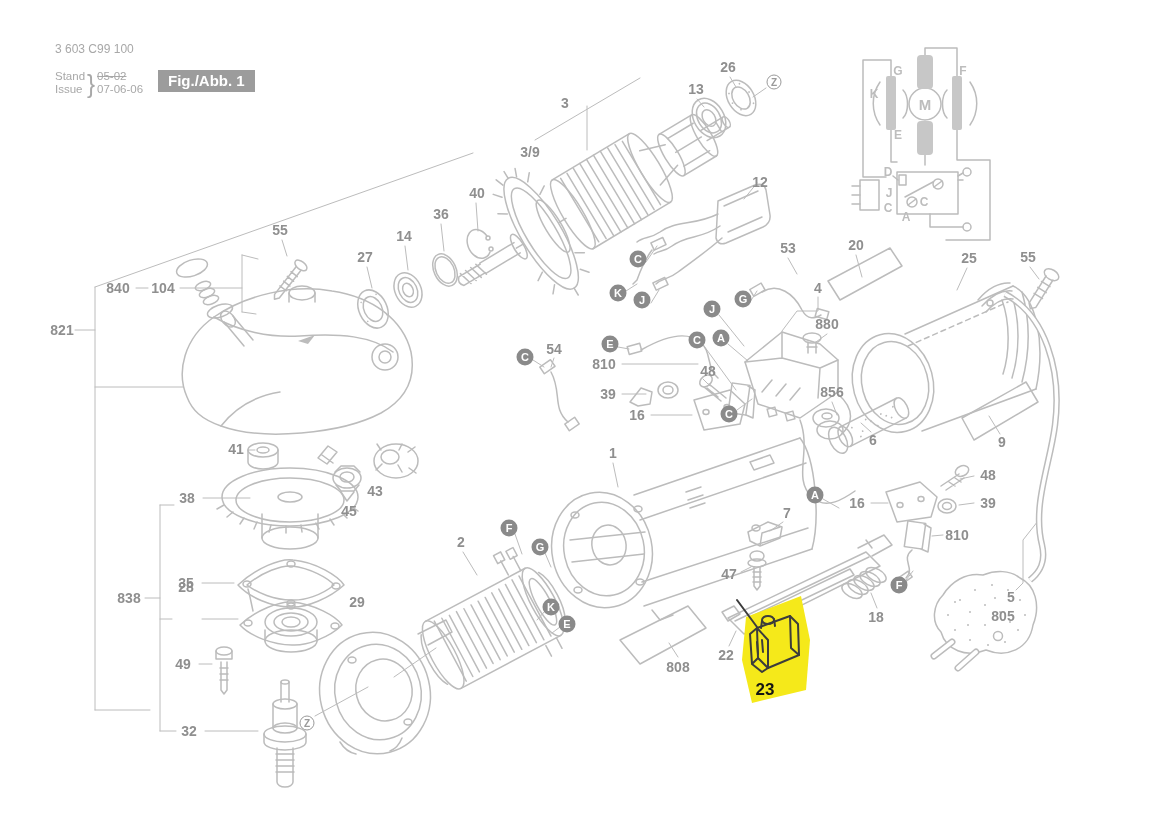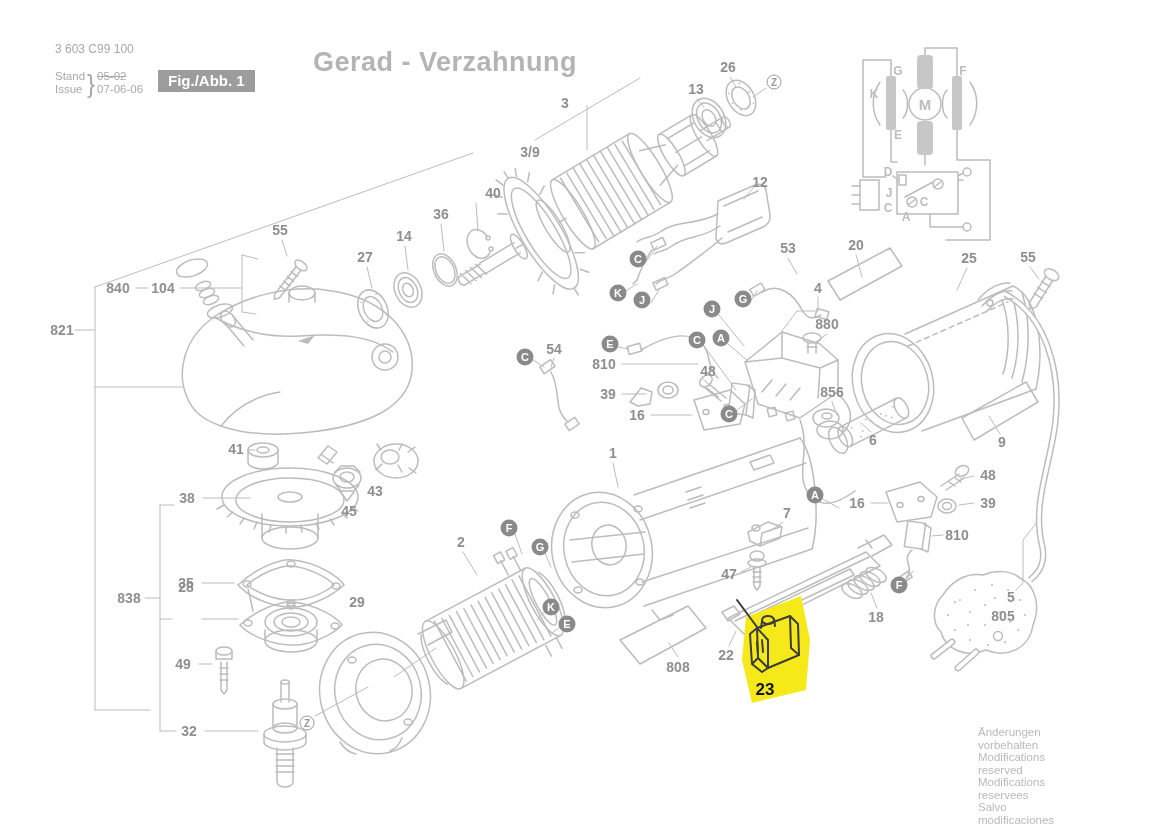--- a/index.html
+++ b/index.html
@@ -485,34 +485,33 @@
   </div>
   <span class="brace">}</span>
   <div>
     <span class="struck">05-02</span><br>
     <span>07-06-06</span>
   </div>
 </div>
 
 <div class="fig-badge">Fig./Abb. 1</div>
 
-<div class="title">Gerad - Verzahnung</div>
 
 <div id="labels">
       <span class="plabel" style="left: 565px; top: 103px;">3</span>
       <span class="plabel" style="left: 530px; top: 152px;">3/9</span>
       <span class="plabel" style="left: 696px; top: 89px;">13</span>
       <span class="plabel" style="left: 728px; top: 67px;">26</span>
       <span class="plabel" style="left: 760px; top: 182px;">12</span>
       <span class="plabel" style="left: 788px; top: 248px;">53</span>
       <span class="plabel" style="left: 856px; top: 245px;">20</span>
       <span class="plabel" style="left: 969px; top: 258px;">25</span>
       <span class="plabel" style="left: 1028px; top: 257px;">55</span>
       <span class="plabel" style="left: 280px; top: 230px;">55</span>
-      <span class="plabel" style="left: 477px; top: 193px; margin-left: 16px;">40</span>
+      <span class="plabel" style="left: 477px; top: 193px;">40</span>
       <span class="plabel" style="left: 441px; top: 214px;">36</span>
       <span class="plabel" style="left: 404px; top: 236px;">14</span>
       <span class="plabel" style="left: 365px; top: 257px;">27</span>
       <span class="plabel" style="left: 118px; top: 288px; text-align: center;">840</span>
       <span class="plabel" style="left: 163px; top: 288px;">104</span>
       <span class="plabel" style="left: 62px; top: 330px;">821</span>
       <span class="plabel" style="left: 236px; top: 449px;">41</span>
       <span class="plabel" style="left: 187px; top: 498px;">38</span>
       <span class="plabel" style="left: 186px; top: 583px;">35</span>
       <span class="plabel" style="left: 186px; top: 587px;">28</span>
@@ -569,20 +568,14 @@
       <span class="schem" style="left: 874px; top: 94px;">K</span>
       <span class="schem" style="left: 898px; top: 135px;">E</span>
       <span class="schem" style="left: 888px; top: 172px;">D</span>
       <span class="schem" style="left: 889px; top: 193px;">J</span>
       <span class="schem" style="left: 888px; top: 208px;">C</span>
       <span class="schem" style="left: 924px; top: 202px;">C</span>
       <span class="schem" style="left: 906px; top: 217px;">A</span>
       <span class="schem m" style="left: 925px; top: 104px;">M</span>
     </div>
 
-<div class="footer">
-  <div>Änderungen vorbehalten</div>
-  <div>Modifications reserved</div>
-  <div>Modifications reservees</div>
-  <div>Salvo modificaciones</div>
+
 </div>
 
-</div>
-
 </body></html>

